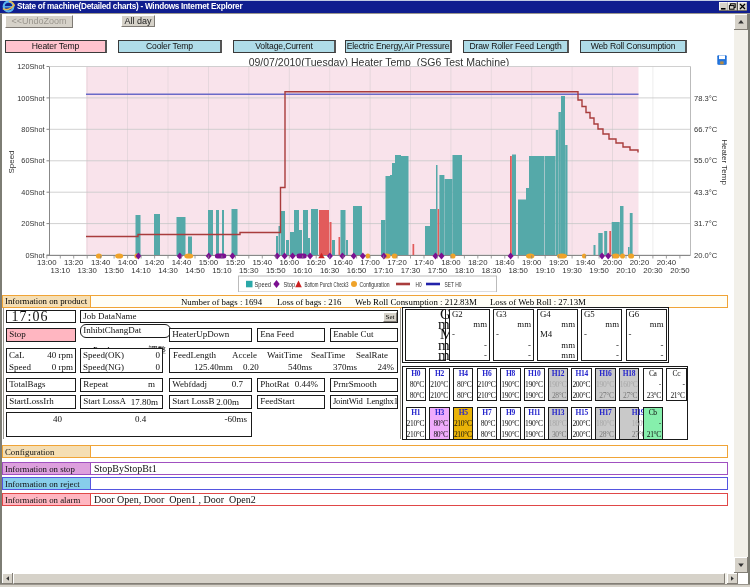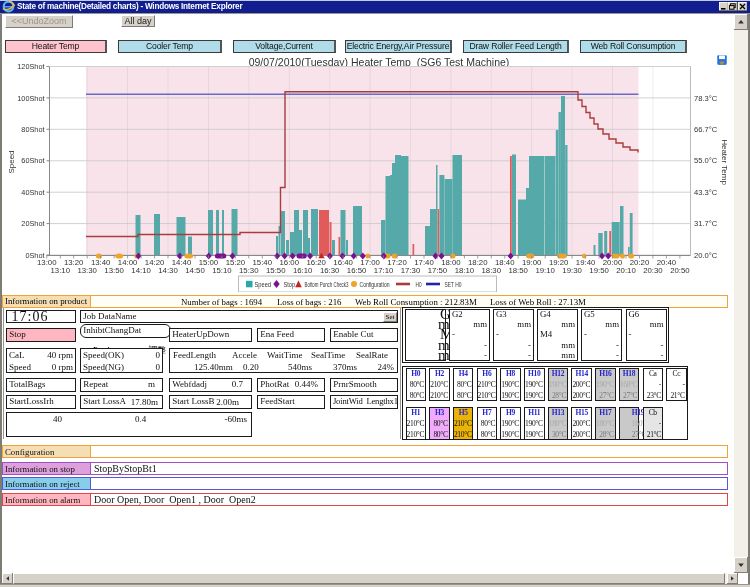--- a/index.html
+++ b/index.html
@@ -505,21 +505,21 @@
 <div class="bx" style="left:595.1px;top:407px;width:20.5px;height:32.5px;background:#C9C9C9;font-size:7.5px;letter-spacing:-0.3px;line-height:10.5px;">
     <div style="text-align:center;color:#2323CC;font-weight:bold;height:11px">H17</div>
     <div style="text-align:right;padding-right:1px;color:#a8a8a8;height:10.5px">180°C</div>
     <div style="text-align:right;padding-right:1px;color:#7a7a7a;height:10px">28°C</div>
   </div>
 <div class="bx" style="left:618.8px;top:407px;width:20.5px;height:32.5px;background:#C9C9C9;font-size:7.5px;letter-spacing:-0.3px;line-height:10.5px;padding-left:12px;">
     <div style="text-align:center;color:#2323CC;font-weight:bold;height:11px">H19</div>
     <div style="text-align:right;padding-right:1px;color:#a8a8a8;height:10.5px">160°C</div>
     <div style="text-align:right;padding-right:1px;color:#7a7a7a;height:10px">27°C</div>
   </div>
-<div class="bx" style="left:642.5px;top:407px;width:20.5px;height:32.5px;background:#e5e5e5;font-size:7.5px;letter-spacing:-0.3px;line-height:10.5px;">
+<div class="bx" style="left:642.5px;top:407px;width:20.5px;height:32.5px;background:#86efac;font-size:7.5px;letter-spacing:-0.3px;line-height:10.5px;">
     <div style="text-align:center;color:#111;font-weight:normal;height:11px">Cb</div>
     <div style="text-align:right;padding-right:1px;color:#111;height:10.5px">-</div>
     <div style="text-align:right;padding-right:1px;color:#111;height:10px">21°C</div>
   </div>
 <div style="position:absolute;left:2px;top:445px;width:726px;height:13px;border:1px solid #F0A437;box-sizing:border-box;background:#fff;"></div>
 <div class="lblrow" style="left:2px;top:445px;width:89px;height:13px;background:#F5DEB3;border:1px solid #F0A437;padding-left:2px;">Configuration</div>
 <div style="position:absolute;left:2px;top:461.5px;width:726px;height:13px;border:1px solid #A050C0;box-sizing:border-box;background:#fff;"></div>
 <div class="lblrow" style="left:2px;top:461.5px;width:89px;height:13px;background:#DDA0DD;border:1px solid #A050C0;padding-left:2px;">Information on stop</div>
 <div class="lblrow" style="left:94px;top:462.5px;width:600px;height:11px;font-size:10px;">StopByStopBt1</div>
 <div style="position:absolute;left:2px;top:477px;width:726px;height:12.5px;border:1px solid #5555E0;box-sizing:border-box;background:#fff;"></div>

